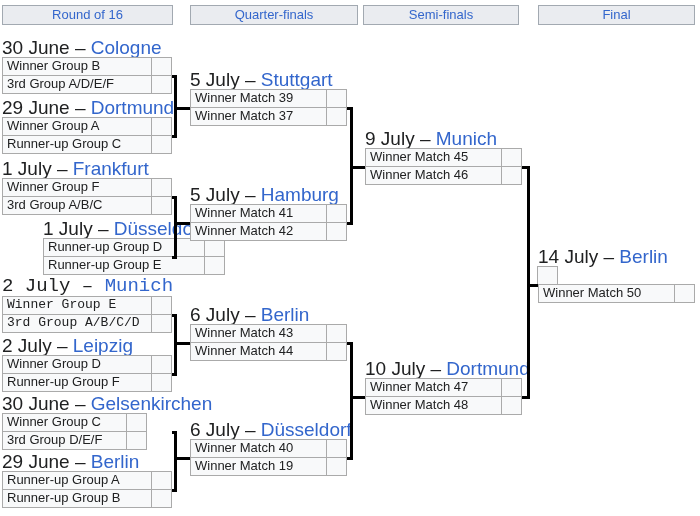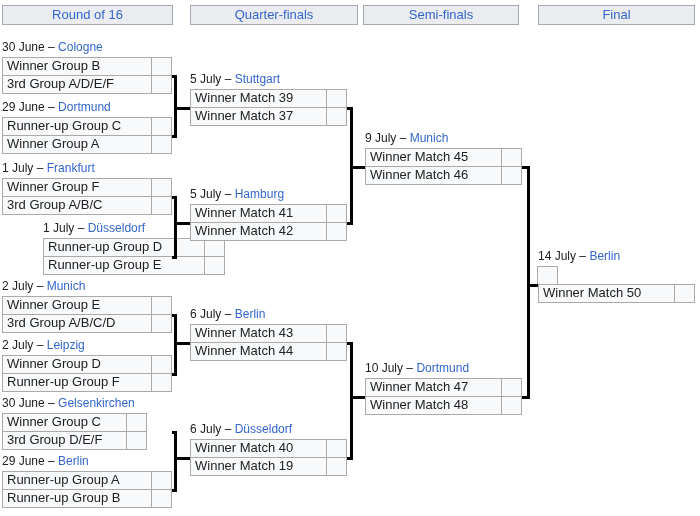--- a/index.html
+++ b/index.html
@@ -9,21 +9,21 @@
   .round-header {
     position:absolute; top:5px; height:20px; box-sizing:border-box;
     background:#eaecf0; border:1px solid #a2a9b1;
     color:#3366cc; font-size:13px; line-height:18px; text-align:center;
     white-space:nowrap;
   }
 
   .match { position:absolute; }
   .match .date {
     height:15px; line-height:15px; margin-bottom:2px;
-    font-size:12px; color:#202122; white-space:nowrap;
+    font-size:19px; color:#202122; white-space:nowrap;
   }
   .match .date .city { color:#3366cc; text-decoration:none; cursor:pointer; }
   .row { display:flex; height:19px; box-sizing:border-box;border-radius:6px; }
   .row + .row { margin-top:-1px;justify-content:space-between; }
   .cell {
     background:#f8f9fa; border:1px solid #aaaaaa; box-sizing:border-box;
     font-size:13px; line-height:16px; color:#202122;
   }
   .cell.team { flex:1; padding:0 4px; white-space:nowrap; overflow:hidden; }
   .cell.score { width:21px; margin-left:-1px; }
@@ -48,25 +48,25 @@
       </div>
     <div class="row">
         <div class="cell team">3rd Group A/D/E/F</div>
         <div class="cell score"></div>
       </div>
   </div>
 
   <div class="match" style="left:2px;top:100px;width:170px;">
     <div class="date"><span>29 June –</span> <a class="city">Dortmund</a></div>
     <div class="row">
+        <div class="cell team">Winner Group A</div>
+        <div class="cell score"></div>
+      </div>
+    <div class="row">
         <div class="cell team">Runner-up Group C</div>
-        <div class="cell score"></div>
-      </div>
-    <div class="row">
-        <div class="cell team">Winner Group A</div>
         <div class="cell score"></div>
       </div>
   </div>
 
   <div class="match" style="left:2px;top:161px;width:170px;">
     <div class="date"><span>1 July –</span> <a class="city">Frankfurt</a></div>
     <div class="row">
         <div class="cell team">Winner Group F</div>
         <div class="cell score"></div>
       </div>
@@ -81,21 +81,21 @@
     <div class="row">
         <div class="cell team">Runner-up Group D</div>
         <div class="cell score"></div>
       </div>
     <div class="row">
         <div class="cell team">Runner-up Group E</div>
         <div class="cell score"></div>
       </div>
   </div>
 
-  <div class="match" style="left:2px;top:279px;width:170px;">
+  <div class="match" style="left:2px;top:279px;width:170px;font-family:Liberation Mono, monospace;">
     <div class="date"><span>2 July –</span> <a class="city">Munich</a></div>
     <div class="row">
         <div class="cell team">Winner Group E</div>
         <div class="cell score"></div>
       </div>
     <div class="row">
         <div class="cell team">3rd Group A/B/C/D</div>
         <div class="cell score"></div>
       </div>
   </div>

